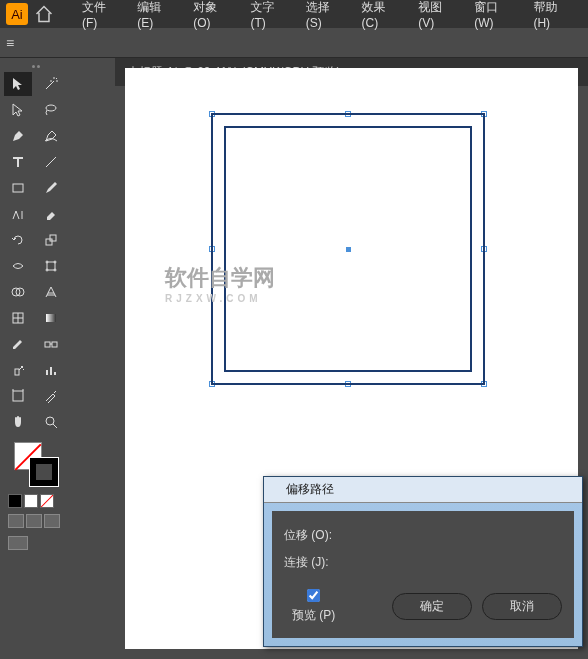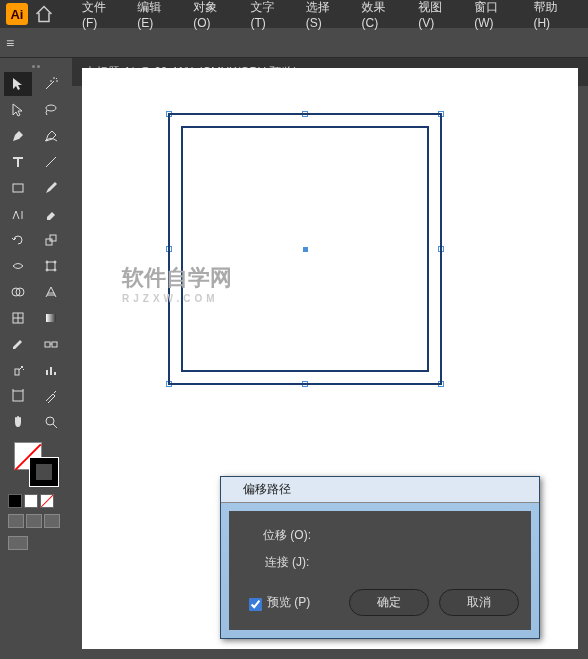--- a/index.html
+++ b/index.html
@@ -1,24 +1,24 @@
 <!DOCTYPE html>
 <html><head>
 <meta charset="utf-8">
 <style>
 * { margin: 0; padding: 0; box-sizing: border-box; font-family: "Microsoft YaHei", Arial, sans-serif; }
 body { width: 588px; height: 659px; background: #4a4a4a; overflow: hidden; }
 .titlebar { height: 28px; background: #333; display: flex; align-items: center; padding: 0 6px; gap: 2px; }
-.ai-logo { width: 22px; height: 22px; background: #ff9a00; color: #330000; font-weight: bold; font-size: 13px; display: flex; align-items: center; justify-content: center; border-radius: 3px; }
+.ai-logo { width: 22px; height: 22px; background: #ff9a00; color: #330000; font-weight: normal; font-size: 13px; display: flex; align-items: center; justify-content: center; border-radius: 3px; }
 .home-icon { width: 20px; height: 20px; display: flex; align-items: center; justify-content: center; color: #ccc; margin: 0 4px; }
 .menu { display: flex; gap: 0; margin-left: 14px; }
 .menu-item { color: #ddd; font-size: 12px; padding: 4px 8px; cursor: default; }
 .ctrl-bar { height: 30px; background: #4a4a4a; border-bottom: 1px solid #2a2a2a; display: flex; align-items: center; padding: 0 6px; }
 .doc-menu { color: #ccc; font-size: 14px; }
-.main { display: flex; height: calc(100% - 58px); }
+.main { display: flex; height: calc(100% - 58px); gap: 43px; }
 .tool-col { width: 72px; background: #4a4a4a; padding: 4px 2px; display: flex; flex-direction: column; }
 .tab-bar { height: 28px; background: #333; display: flex; align-items: center; padding-left: 12px; }
 .tab { color: #ccc; font-size: 12px; display: flex; align-items: center; gap: 8px; }
 .tab-close { color: #ccc; font-size: 14px; cursor: default; margin-left: 12px; }
 .tool-grid { display: grid; grid-template-columns: 1fr 1fr; gap: 2px; padding: 2px; }
 .tool { width: 28px; height: 24px; display: flex; align-items: center; justify-content: center; color: #ddd; font-size: 14px; cursor: default; }
 .tool.sel { background: #222; }
 .tool svg { width: 16px; height: 16px; }
 .grabber { height: 8px; display: flex; align-items: center; justify-content: center; gap: 2px; }
 .grabber span { width: 3px; height: 3px; background: #888; border-radius: 50%; }
@@ -41,25 +41,25 @@
 .sel-handle { position: absolute; width: 6px; height: 6px; background: #fff; border: 1px solid #4a90d9; }
 .rect-outer { position: absolute; border: 2px solid #1a3a6e; }
 .rect-inner { position: absolute; border: 2px solid #1a3a6e; }
 .center-dot { position: absolute; width: 5px; height: 5px; background: #4a90d9; }
 .watermark { position: absolute; color: #aaa; font-size: 22px; font-weight: bold; }
 .watermark .sub { font-size: 10px; color: #ccc; display: block; letter-spacing: 4px; }
 .dialog { position: absolute; left: 148px; top: 418px; width: 320px; background: linear-gradient(#a6c7e8,#9bbfe0); border: 1px solid #2a4a6a; box-shadow: 2px 2px 6px rgba(0,0,0,0.5); }
 .dlg-title { background: #dde8f4; padding: 4px 22px; font-size: 12px; color: #222; border-bottom: 1px solid #888; }
 .dlg-body { background: #4a4a4a; margin: 8px; padding: 16px 12px 14px; }
 .dlg-row { display: flex; align-items: center; margin-bottom: 10px; gap: 6px; }
-.dlg-label { color: #ddd; font-size: 12px; width: 92px; text-align: center; }
+.dlg-label { color: #ddd; font-size: 12px; width: 92px; text-align: left; }
 .dlg-input { background: #333; border: 1px solid #222; color: #ddd; font-size: 12px; padding: 3px 6px; width: 90px; }
 .dlg-select { background: #333; border: 1px solid #222; color: #ddd; font-size: 12px; padding: 3px 6px; width: 90px; display: flex; justify-content: space-between; align-items: center; }
 .dlg-footer { display: flex; align-items: center; gap: 10px; margin-top: 18px; }
-.dlg-check { display: flex; align-items: flex-end; gap: 5px; color: #ddd; font-size: 12px; margin-left: 8px; }
+.dlg-check { display: flex; align-items: center; gap: 5px; color: #ddd; font-size: 12px; margin-left: 8px; flex-direction: column; }
 .dlg-check input { accent-color: #3a7ad9; }
 .dlg-btn { background: #444; border: 1px solid #222; border-radius: 14px; color: #ddd; font-size: 12px; padding: 4px 0; width: 80px; text-align: center; cursor: default; }
 </style>
 </head>
 <body>
 
 <div class="titlebar">
   <div class="ai-logo">Ai</div>
   <div class="home-icon">
     <svg viewBox="0 0 16 16" fill="none" stroke="#ccc" stroke-width="1.2">

